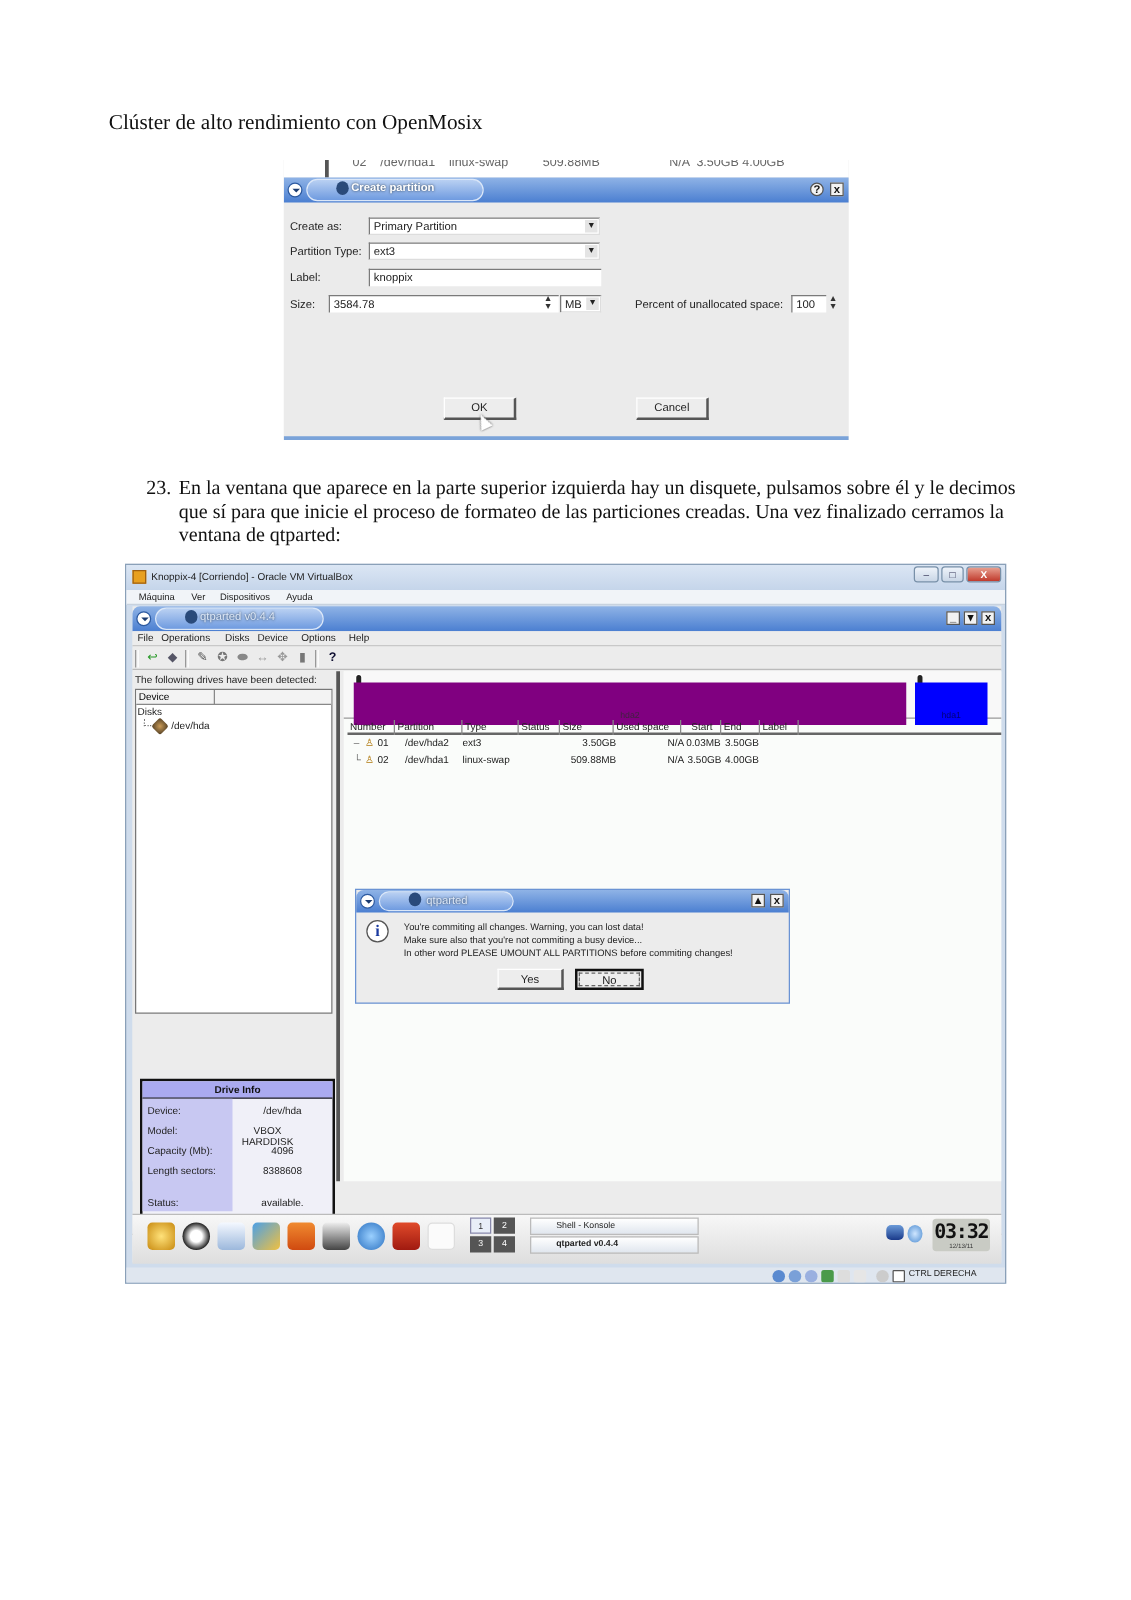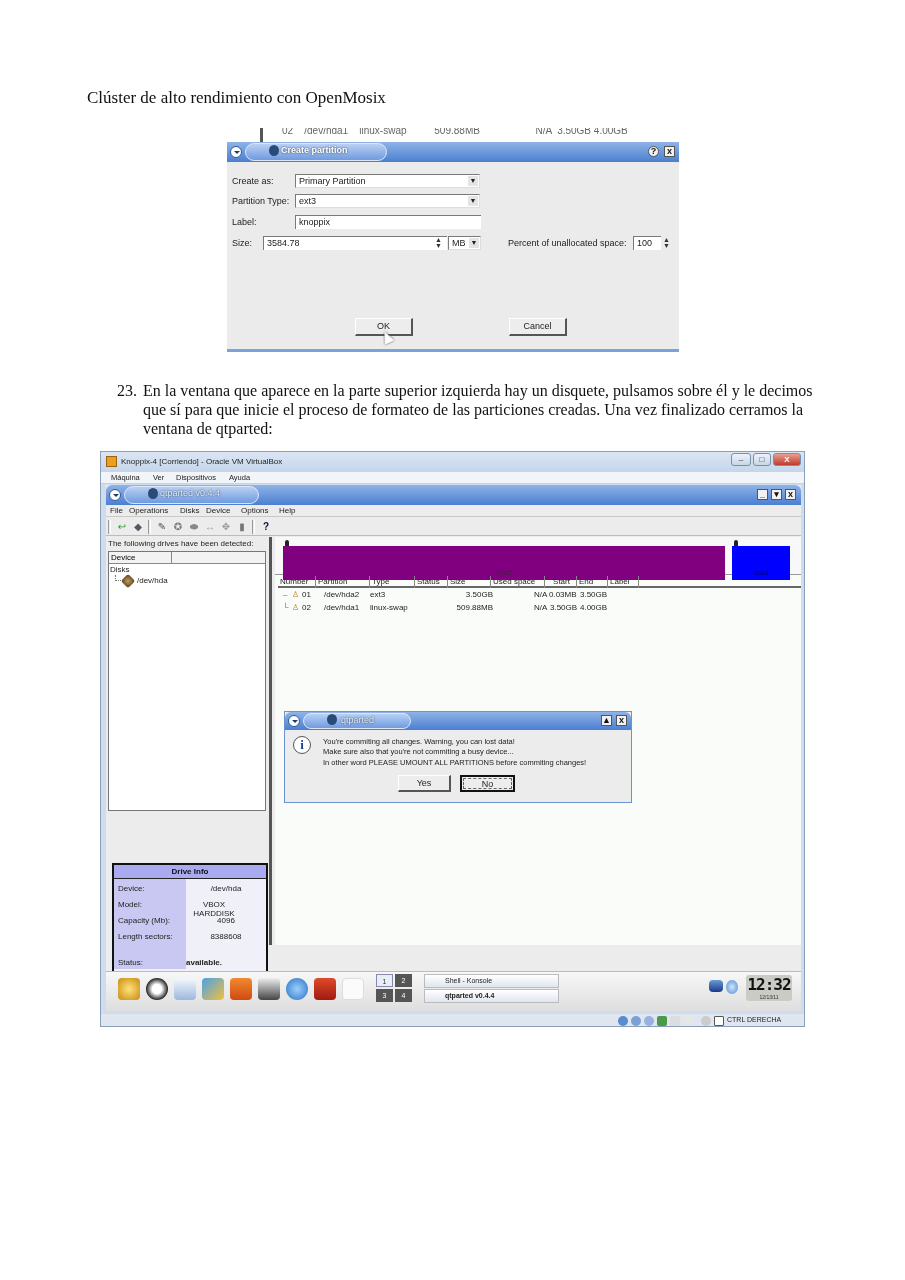--- a/index.html
+++ b/index.html
@@ -277,21 +277,21 @@
       <div class="lc"></div>
       <div class="r" style="left:4px;top:19px;">Device:</div>
       <div class="r" style="left:72px;top:19px;width:80px;text-align:center;">/dev/hda</div>
       <div class="r" style="left:4px;top:35px;">Model:</div>
       <div class="r" style="left:72px;top:35px;width:56px;text-align:center;">VBOX HARDDISK</div>
       <div class="r" style="left:4px;top:51px;">Capacity (Mb):</div>
       <div class="r" style="left:72px;top:51px;width:80px;text-align:center;">4096</div>
       <div class="r" style="left:4px;top:67px;text-align:center;">Length sectors:</div>
       <div class="r" style="left:72px;top:67px;width:80px;text-align:center;">8388608</div>
       <div class="r" style="left:4px;top:93px;">Status:</div>
-      <div class="r" style="left:72px;top:93px;width:80px;text-align:left;font-weight:bold;">available.</div>
+      <div class="r" style="left:72px;top:93px;width:80px;text-align:center;">available.</div>
     </div>
 
     <div class="qdlg">
       <div class="kde-titlebar">
         <div class="menu-btn" style="top:3px;"></div>
         <div class="tab" style="width:108px;height:16px;"></div>
         <div class="tab-icon" style="left:42px;top:2px;"></div>
         <div class="tab-label" style="left:56px;top:3px;font-weight:normal;color:#dde8f8;">qtparted</div>
         <div class="tbtn" style="left:316px;top:3px;">▲</div>
         <div class="tbtn" style="left:331px;top:3px;">x</div>
@@ -328,21 +328,21 @@
       <div style="left:0;top:15px;">3</div>
       <div style="left:19px;top:15px;">4</div>
     </div>
     <div class="tasklist">
       <div style="left:318px;top:2px;width:135px;">Shell - Konsole</div>
       <div style="left:318px;top:17px;width:135px;font-weight:bold;">qtparted v0.4.4</div>
     </div>
     <div class="ic" style="left:603px;top:8px;width:14px;height:12px;background:linear-gradient(#6a9ad8,#1a3a8a);"></div>
     <div class="ic" style="left:620px;top:8px;width:12px;height:14px;background:radial-gradient(#cfe6ff,#4a8ad0);border-radius:50%;"></div>
     <div class="clock" style="left:640px;">
-      <div class="time">12:32</div>
+      <div class="time">03:32</div>
       <div class="date">12/13/11</div>
     </div>
   </div>
 
   <div class="vbstatus">
     <div class="sic" style="left:517px;background:#5a8ad0;"></div>
     <div class="sic" style="left:530px;background:#7aa0d8;"></div>
     <div class="sic" style="left:543px;background:#9ab0e0;"></div>
     <div class="sic" style="left:556px;background:#4a9a4a;border-radius:2px;"></div>
     <div class="sic" style="left:569px;background:#ddd;border-radius:2px;"></div>

